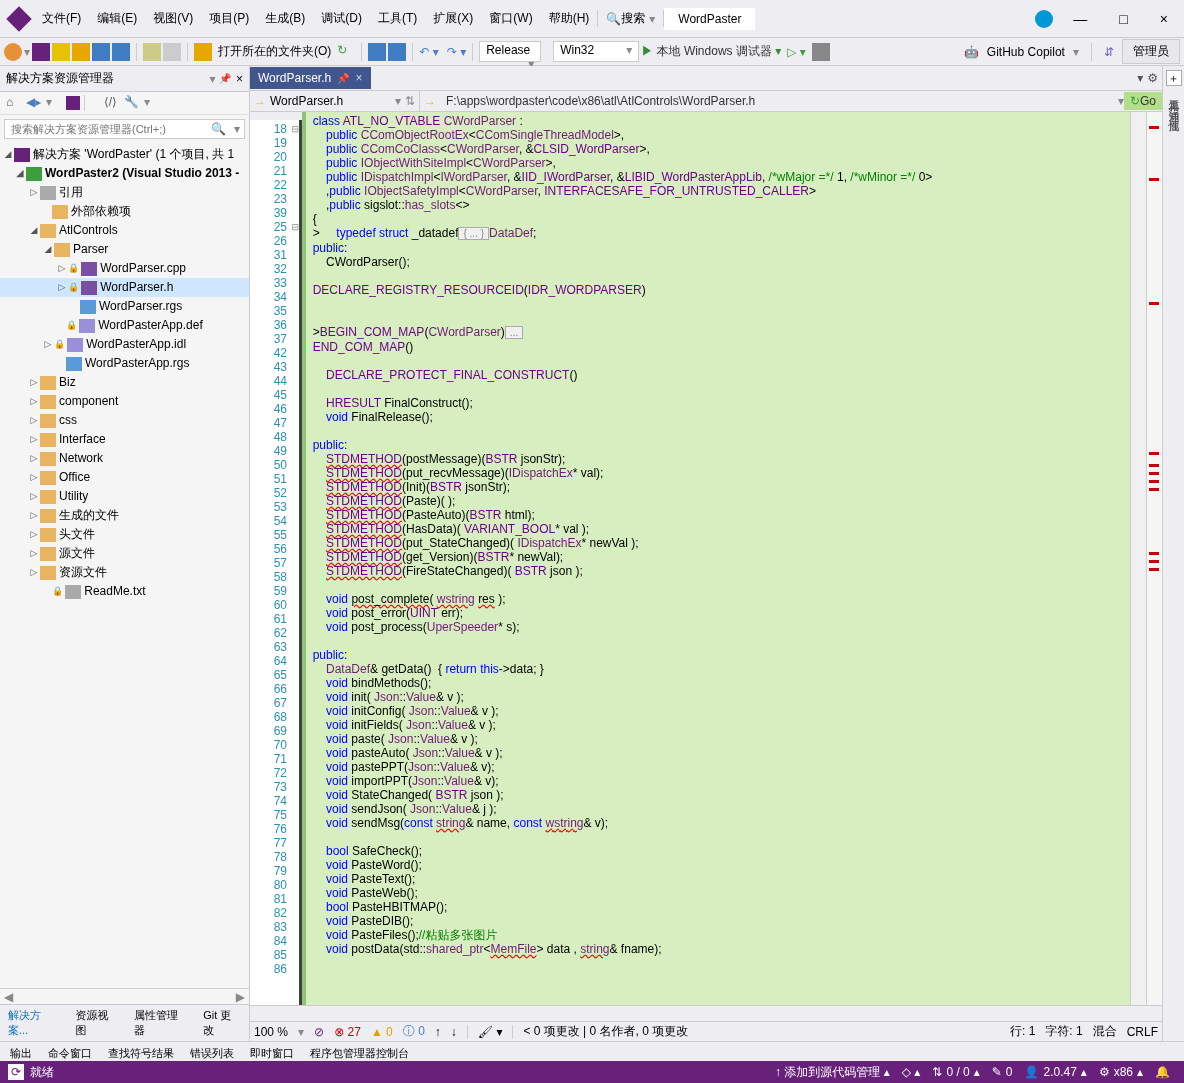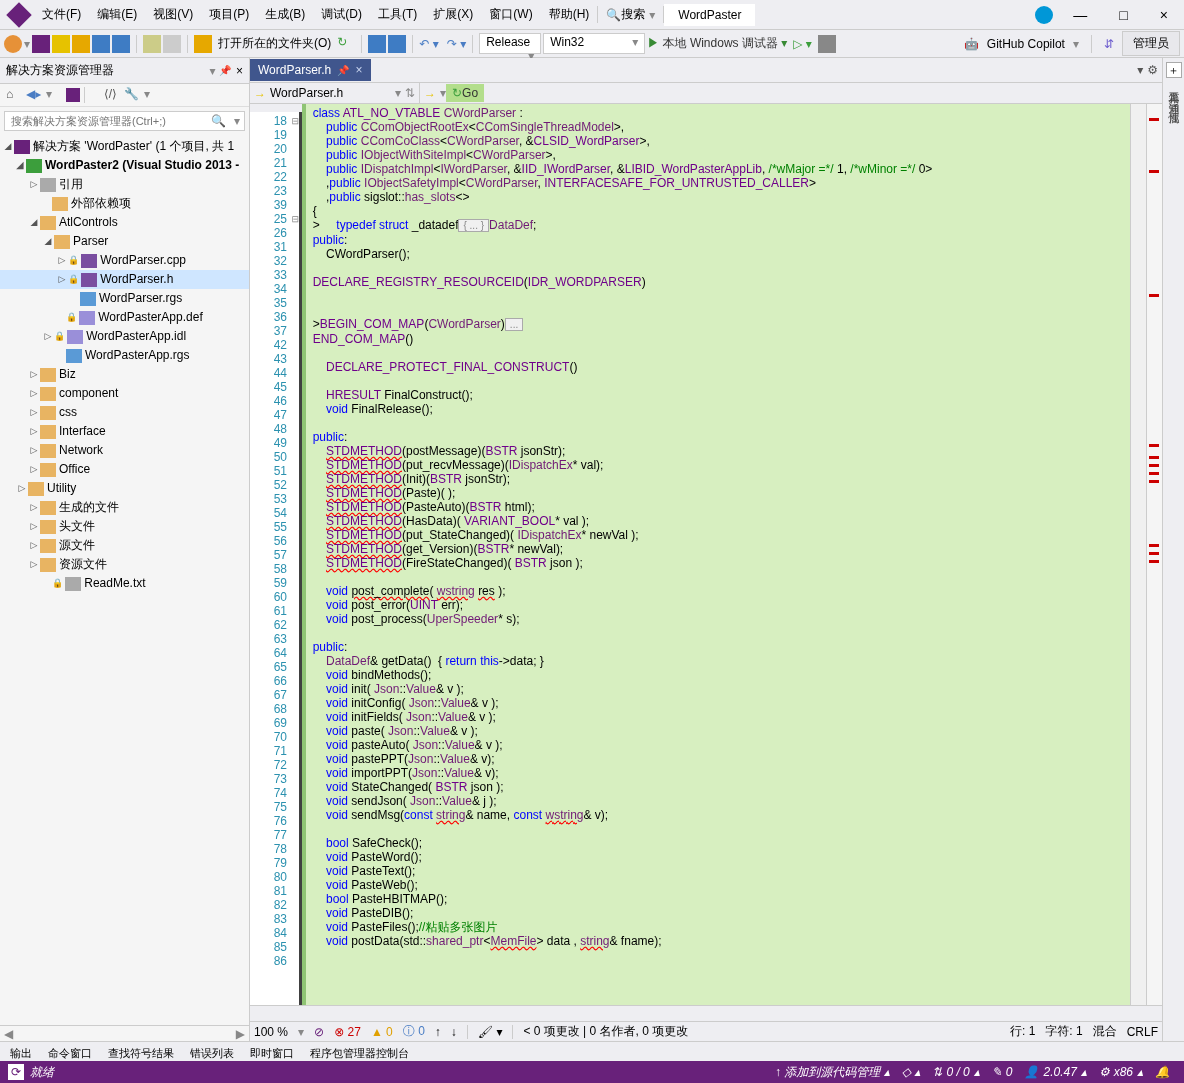--- a/index.html
+++ b/index.html
@@ -1,32 +1,32 @@
 <!DOCTYPE html>
 <html><head>
 <meta charset="utf-8">
 <style>
 * { box-sizing: border-box; margin: 0; padding: 0; font-family: "Microsoft YaHei", "Segoe UI", sans-serif; font-size: 12px; }
 body { background: #eeeef2; width: 1184px; height: 1083px; overflow: hidden; display: flex; flex-direction: column; }
-.menubar { display: flex; align-items: center; height: 30px; background: #eeeef2; border-bottom: 1px solid #ccc; padding: 0 4px; }
+.menubar { display: flex; align-items: center; height: 38px; background: #eeeef2; border-bottom: 1px solid #ccc; padding: 0 4px; }
 .vs-logo { width: 18px; height: 18px; margin: 0 6px; background: #68217a; transform: rotate(45deg); }
 .menubar .item { padding: 4px 8px; cursor: default; }
 .menubar .search-wrap { display: flex; align-items: center; border-left: 1px solid #ccc; border-right: 1px solid #ccc; padding: 0 8px; }
 .menubar .tab { padding: 4px 14px; background: #fff; }
 .menubar .right { margin-left: auto; display: flex; align-items: center; gap: 8px; }
 .feedback-circle { width: 18px; height: 18px; border-radius: 50%; background: #0097d7; }
 .winctrl { padding: 4px 12px; font-size: 14px; }
 
 .toolbar { display: flex; align-items: center; height: 28px; background: #eeeef2; border-bottom: 1px solid #ccc; padding: 0 4px; gap: 2px; }
 .tb-ico { width: 18px; height: 18px; display: inline-block; }
 .tb-sep { width: 1px; height: 18px; background: #ccc; margin: 0 4px; }
 .tb-txt { padding: 0 4px; }
 .tb-sel { border: 1px solid #ccc; background: #fff; padding: 1px 6px; height: 21px; }
 .tb-sel.conf { width: 62px; }
-.tb-sel.plat { width: 102px; }
+.tb-sel.plat { width: 86px; margin-left: 10px; }
 .tb-start { color: #388a34; font-size: 12px; }
 .tb-right { margin-left: auto; display: flex; align-items: center; gap: 8px; }
 .admin-btn { background: #e8e8ec; border: 1px solid #ccc; padding: 3px 10px; }
 
 .main { flex: 1; display: flex; min-height: 0; }
 
 .sol-panel { width: 250px; background: #f5f5f5; border-right: 1px solid #ccc; display: flex; flex-direction: column; }
 .panel-title { display: flex; align-items: center; padding: 4px 6px; font-size: 11px; border-bottom: 1px solid #ccc; background: #eeeef2; }
 .panel-title .spacer { flex: 1; }
 .panel-title .pin { font-size: 10px; margin: 0 4px; }
@@ -92,21 +92,21 @@
 
 .editor-status { display: flex; align-items: center; height: 20px; background: #eeeef2; border-top: 1px solid #ccc; padding: 0 4px; gap: 10px; font-size: 11px; }
 .es-err { color: #c00; }
 .es-warn { color: #e0a000; }
 
 .output-tabs { display: flex; border-top: 1px solid #ccc; background: #eeeef2; padding: 2px 4px; gap: 4px; height: 20px;}
 .output-tabs .ot { padding: 2px 6px; font-size: 11px; }
 
 .statusbar { height: 22px; background: #68217a; color: #fff; display: flex; align-items: center; padding: 0 8px; font-size: 11px; }
 .statusbar .sp { flex: 1; }
-.statusbar .sb-item { margin: 0 6px; display: flex; align-items: center; gap: 4px; font-style: italic;}
+.statusbar .sb-item { margin: 0 6px; display: flex; align-items: center; gap: 4px;}
 </style>
 </head>
 <body>
 
 <div class="menubar">
   <div class="vs-logo"></div>
   <div id="menu-items" style="display: contents;"><span class="item">文件(F)</span><span class="item">编辑(E)</span><span class="item">视图(V)</span><span class="item">项目(P)</span><span class="item">生成(B)</span><span class="item">调试(D)</span><span class="item">工具(T)</span><span class="item">扩展(X)</span><span class="item">窗口(W)</span><span class="item">帮助(H)</span></div>
   <div class="search-wrap">
     <span>🔍</span>
     <span>搜索</span>
@@ -271,21 +271,21 @@
       <div class="tree-item" style="padding-left:28px;">
           <span class="arrow closed"></span>
           <span class="ticon ic-folder"></span>
           <span>Network</span>
         </div>
       <div class="tree-item" style="padding-left:28px;">
           <span class="arrow closed"></span>
           <span class="ticon ic-folder"></span>
           <span>Office</span>
         </div>
-      <div class="tree-item" style="padding-left:16px;">
+      <div class="tree-item" style="padding-left:28px;">
           <span class="arrow closed"></span>
           <span class="ticon ic-folder"></span>
           <span>Utility</span>
         </div>
       <div class="tree-item" style="padding-left:28px;">
           <span class="arrow closed"></span>
           <span class="ticon ic-folder"></span>
           <span>生成的文件</span>
         </div>
       <div class="tree-item" style="padding-left:28px;">
@@ -307,20 +307,26 @@
           <span class="arrow none"></span>
           <span style="color:#888;font-size:9px;margin-right:2px;">🔒</span>
           <span class="ticon ic-txt"></span>
           <span>ReadMe.txt</span>
         </div>
     </div>
     <div style="height:16px;border-top:1px solid #ccc;display:flex;align-items:center;justify-content:space-between;padding:0 4px;">
       <span style="color:#888;">◀</span>
       <span style="color:#888;">▶</span>
     </div>
+    <div class="btm-tabs" id="sol-btm-tabs">
+        <div class="t active">解决方案...</div>
+        <div class="t">资源视图</div>
+        <div class="t">属性管理器</div>
+        <div class="t">Git 更改</div>
+      </div>
   </div>
 
   <div class="editor-area">
     <div class="file-tabs">
       <div class="file-tab">
         <span>WordParser.h</span>
         <span class="pin">📌</span>
         <span class="close">×</span>
       </div>
       <div class="tab-gutter"></div>
@@ -330,20 +336,21 @@
       </div>
     </div>
     <div class="nav-bar">
       <div class="nav-sel">
           <span class="yellow-arrow">→</span>
           <span>WordParser.h</span>
           <span style="margin-left:auto;color:#888;">▾</span>
           <span style="color:#888;margin-left:4px;">⇅</span>
         </div>
       <span class="yellow-arrow" style="margin-left:4px;">→</span>
+      <div class="nav-path">F:\apps\wordpaster\code\x86\atl\AtlControls\WordParser.h</div>
       <span style="color:#888;">▾</span>
       <div class="nav-go"><span style="color:#3c9e3c;">↻</span><span>Go</span></div>
     </div>
     <div class="code-wrap">
       <div class="gutter" id="gutter">
           <div>18<span class="fold-mark">⊟</span></div>
           <div>19</div>
           <div>20</div>
           <div>21</div>
           <div>22</div>

